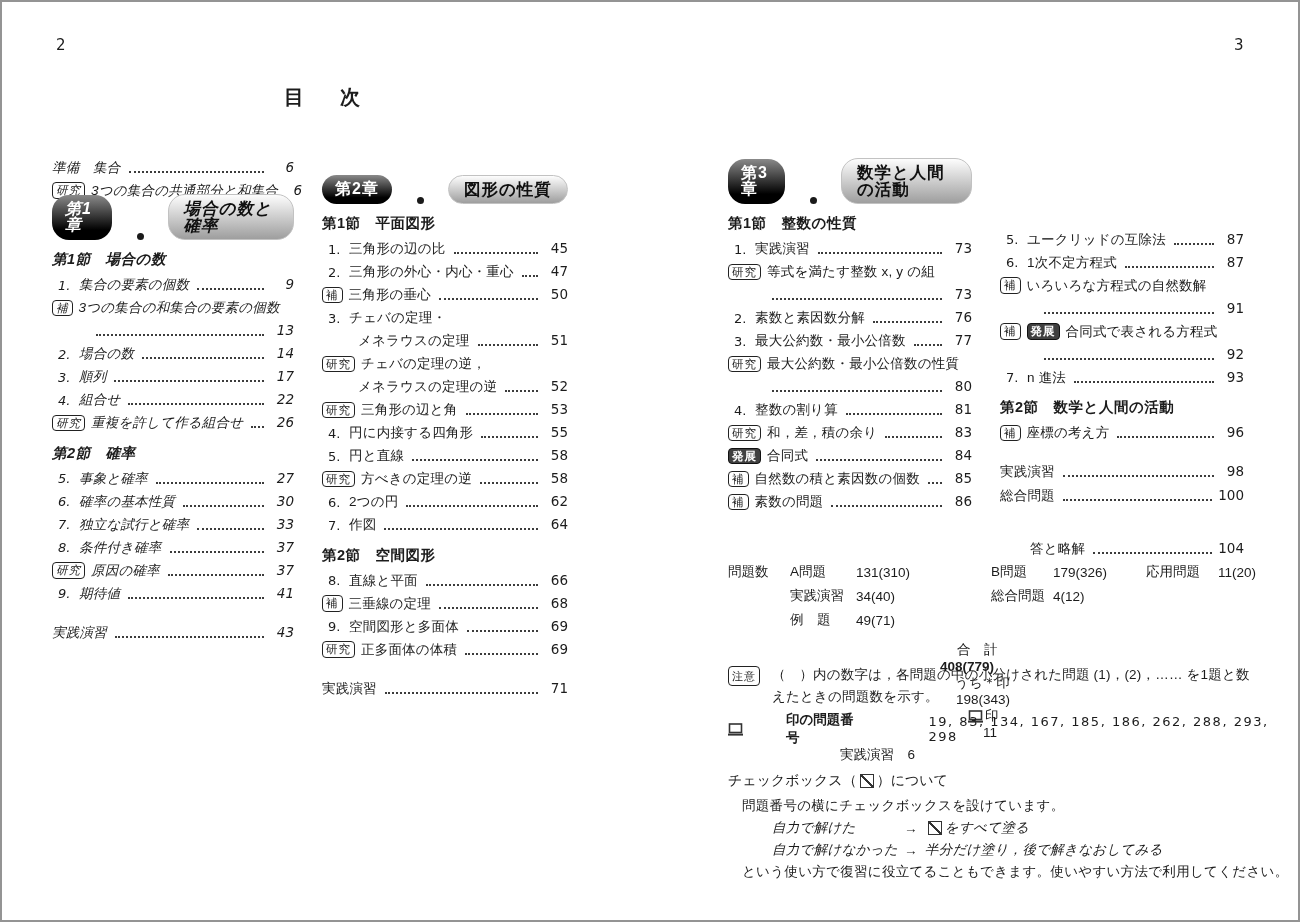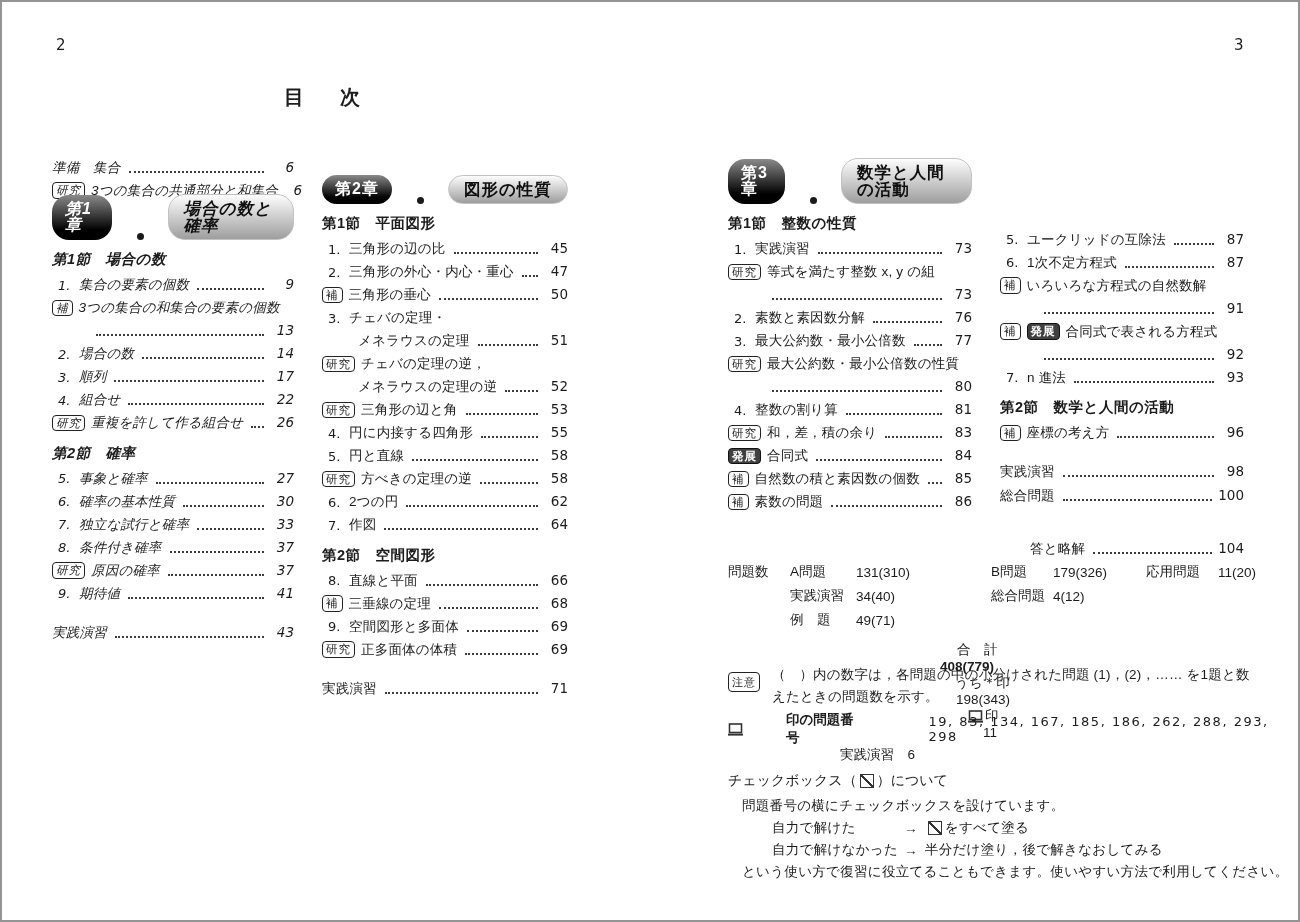--- a/index.html
+++ b/index.html
@@ -46,34 +46,34 @@
 
   
   .stats{position:absolute;left:728px;top:560px;width:524px;font-size:13.5px;}
   .stats-row{display:flex;align-items:center;height:24px;white-space:nowrap;}
   .stats-row.total{margin-top:9px;flex-direction:column;}
   .sc{flex:none;display:inline-flex;align-items:center;}
   .sc1{width:62px;}.sc2{width:66px;}.sc3{width:135px;}.sc4{width:62px;}.sc5{width:93px;}.sc6{width:72px;}
   .total .sc3{width:100px;font-weight:bold;}.total .sc4{width:70px;}.total .sc5{width:68px;}.total .sc6{width:44px;}
 
   .note{position:absolute;left:728px;top:664px;width:528px;display:flex;font-size:13.5px;}
-  .note .bdg{font-size:11px;margin-right:12px;height:fit-content;margin-top:8px;}
+  .note .bdg{font-size:11px;margin-right:12px;height:fit-content;margin-top:2px;}
   .note-text{line-height:1.6;letter-spacing:0.2px;white-space:normal;}
 
   .pcline{position:absolute;left:728px;top:718px;font-size:13.5px;}
   .pcline .r1{display:flex;align-items:center;height:22px;gap:36px;}
   .pcline .pclabel{font-weight:bold;margin-left:3px;}
   .pcline .nums{margin-left:26px;font-family:"DejaVu Sans",sans-serif;font-size:13px;letter-spacing:1.5px;}
   .pcline .r2{padding-left:112px;margin-top:6px;}
 
   .checkbox-sec{position:absolute;left:728px;top:772px;font-size:13.5px;}
   .cb-title{font-weight:normal;font-size:14px;display:flex;align-items:center;margin-bottom:5px;}
   .cl{display:flex;align-items:center;height:22px;letter-spacing:0.3px;}
   .ind1{padding-left:14px;}
-  .ind2{padding-left:44px;}
+  .ind2{padding-left:44px;font-style:italic;}
   .cl-label{flex:none;min-width:132px;}
   .cbx{display:inline-block;width:12px;height:12px;border:1.3px solid #333;margin:0 3px;flex:none;
     background:linear-gradient(to top right,transparent 45%,#333 45%,#333 55%,transparent 55%);}
   .pc-icon{display:inline-flex;flex:none;margin-right:2px;}
 </style>
 </head>
 <body>
 
 <div class="frame"></div>
 

